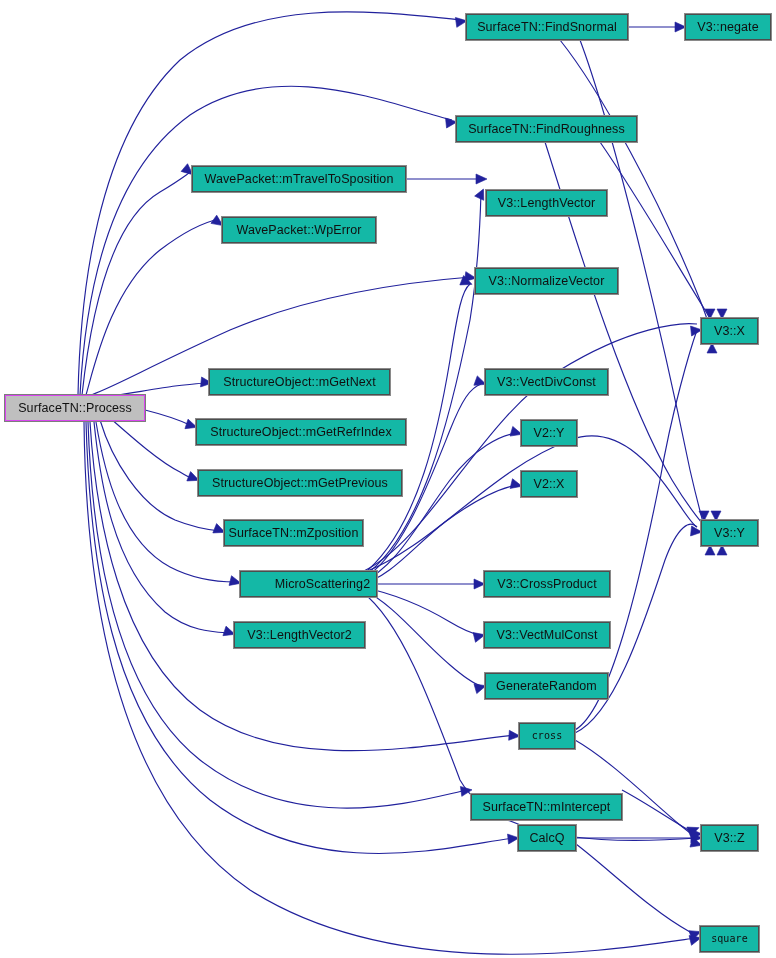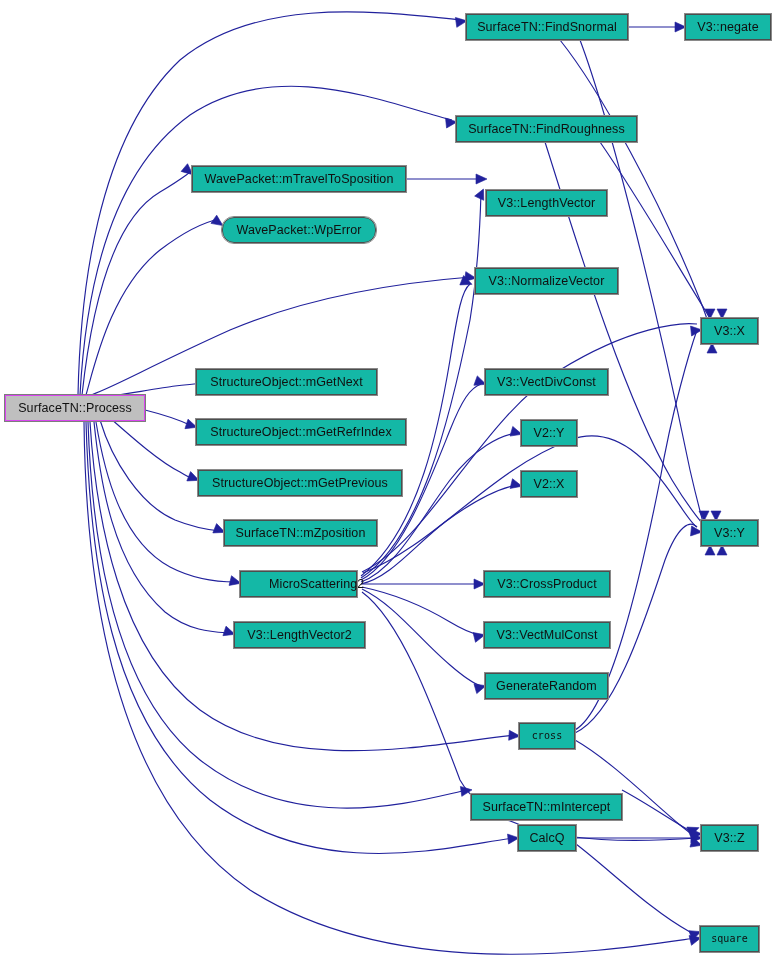--- a/index.html
+++ b/index.html
@@ -154,32 +154,32 @@
       </g>
   </svg>
 
   <div id="node-layer">
       <div class="gnode root" style="left: 5px; top: 395px; width: 140px;">SurfaceTN::Process</div>
       <div class="gnode" style="left: 466px; top: 14px; width: 162px;">SurfaceTN::FindSnormal</div>
       <div class="gnode" style="left: 685px; top: 14px; width: 86px;">V3::negate</div>
       <div class="gnode" style="left: 456px; top: 116px; width: 181px;">SurfaceTN::FindRoughness</div>
       <div class="gnode" style="left: 192px; top: 166px; width: 214px;">WavePacket::mTravelToSposition</div>
       <div class="gnode" style="left: 486px; top: 166px; width: 121px; margin-top: 24px;">V3::LengthVector</div>
-      <div class="gnode" style="left: 222px; top: 217px; width: 154px; border-radius: 12px;">WavePacket::WpError</div>
+      <div class="gnode" style="left: 222px; top: 217px; width: 154px;">WavePacket::WpError</div>
       <div class="gnode" style="left: 475px; top: 268px; width: 143px;">V3::NormalizeVector</div>
       <div class="gnode" style="left: 701px; top: 318px; width: 57px;">V3::X</div>
-      <div class="gnode" style="left: 196px; top: 369px; width: 181px;">StructureObject::mGetNext</div>
+      <div class="gnode" style="left: 209px; top: 369px; width: 181px;">StructureObject::mGetNext</div>
       <div class="gnode" style="left: 485px; top: 369px; width: 123px;">V3::VectDivConst</div>
       <div class="gnode" style="left: 196px; top: 419px; width: 210px;">StructureObject::mGetRefrIndex</div>
       <div class="gnode" style="left: 521px; top: 420px; width: 56px;">V2::Y</div>
       <div class="gnode" style="left: 198px; top: 470px; width: 204px;">StructureObject::mGetPrevious</div>
       <div class="gnode" style="left: 521px; top: 471px; width: 56px;">V2::X</div>
-      <div class="gnode" style="left: 224px; top: 520px; width: 153px;">SurfaceTN::mZposition</div>
+      <div class="gnode" style="left: 224px; top: 520px; width: 139px;">SurfaceTN::mZposition</div>
       <div class="gnode" style="left: 701px; top: 520px; width: 57px;">V3::Y</div>
-      <div class="gnode" style="left: 240px; top: 571px; width: 117px; padding-left: 28px;">MicroScattering2</div>
+      <div class="gnode" style="left: 240px; top: 571px; width: 137px; padding-left: 28px;">MicroScattering2</div>
       <div class="gnode" style="left: 484px; top: 571px; width: 126px;">V3::CrossProduct</div>
       <div class="gnode" style="left: 234px; top: 622px; width: 131px;">V3::LengthVector2</div>
       <div class="gnode" style="left: 484px; top: 622px; width: 126px;">V3::VectMulConst</div>
       <div class="gnode" style="left: 485px; top: 673px; width: 123px;">GenerateRandom</div>
       <div class="gnode mono" style="left: 519px; top: 723px; width: 56px;">cross</div>
       <div class="gnode" style="left: 471px; top: 774px; width: 151px; margin-top: 20px;">SurfaceTN::mIntercept</div>
       <div class="gnode" style="left: 518px; top: 825px; width: 58px;">CalcQ</div>
       <div class="gnode" style="left: 701px; top: 825px; width: 57px;">V3::Z</div>
       <div class="gnode mono" style="left: 700px; top: 926px; width: 59px;">square</div>
     </div>

